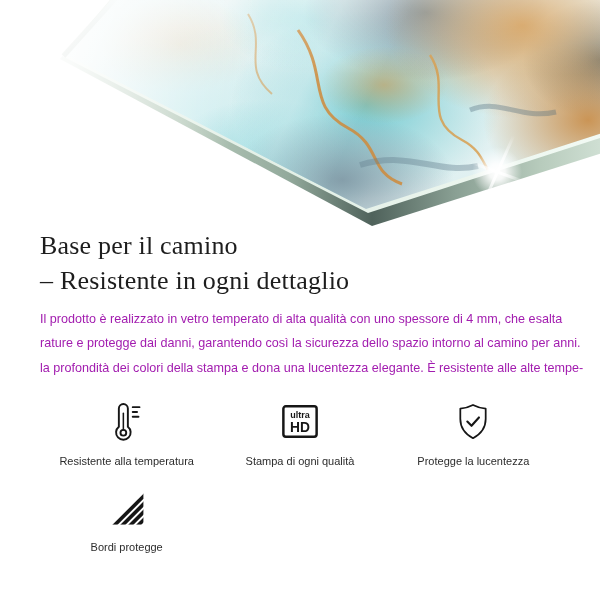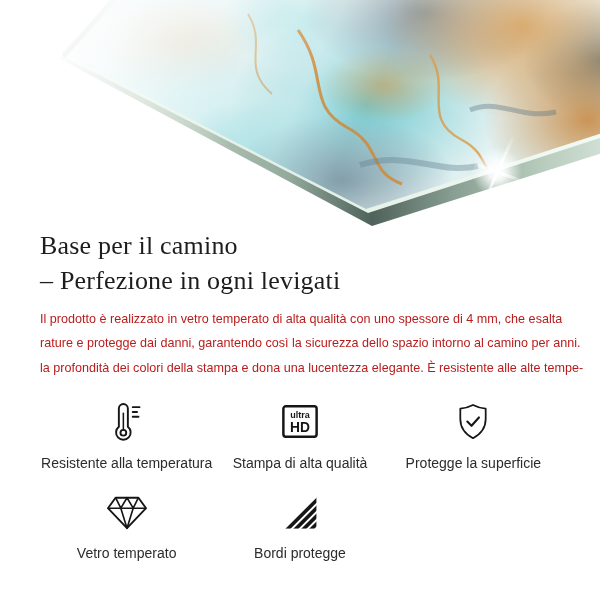--- a/index.html
+++ b/index.html
@@ -66,31 +66,31 @@
 
   
   .title {
     position: absolute; left: 40px; top: 228px;
     font-family: "Liberation Serif", serif; font-weight: 400;
     font-size: 26px; line-height: 35px; color: #1d1d1d; letter-spacing: 0.2px;
   }
   .title span { display: block; }
 
   
-  .desc { position: absolute; left: 40px; top: 307px; width: 530px; font-size: 12.6px; line-height: 24.4px; color: #b91c1c; }
+  .desc { position: absolute; left: 40px; top: 307px; width: 530px; font-size: 12.6px; line-height: 24.4px; color: #a21caf; }
   .desc span { display: block; white-space: nowrap; }
 
   
   .features {
     position: absolute; left: 40px; top: 398px; width: 520px;
     display: grid; grid-template-columns: repeat(3, 1fr); row-gap: 17px; column-gap: 0;
   }
   .feature { display: flex; flex-direction: column; align-items: center; }
   .feature .icon-box { height: 48px; display: flex; align-items: center; justify-content: center; }
-  .feature .label { margin-top: 9px; font-size: 14px; color: #2c2c2c; white-space: nowrap; }
+  .feature .label { margin-top: 9px; font-size: 11px; color: #2c2c2c; white-space: nowrap; }
 </style>
 </head>
 <body>
 
 <div class="page">
 
   <div class="hero">
     <div class="glass-edge"></div>
     <div class="glass-highlight"></div>
     <div class="glass-art">
@@ -106,21 +106,21 @@
     <div class="white-fade"></div>
     <div class="sparkle">
       <div class="glow"></div>
       <div class="ray ray-main"></div>
       <div class="ray ray-cross"></div>
     </div>
   </div>
 
   <h1 class="title">
     <span>Base per il camino</span>
-    <span>– Perfezione in ogni levigati</span>
+    <span>– Resistente in ogni dettaglio</span>
   </h1>
 
   <p class="desc">
     <span>Il prodotto è realizzato in vetro temperato di alta qualità con uno spessore di 4 mm, che esalta</span>
     <span>rature e protegge dai danni, garantendo così la sicurezza dello spazio intorno al camino per anni.</span>
     <span>la profondità dei colori della stampa e dona una lucentezza elegante. È resistente alle alte tempe-</span>
   </p>
 
   <div class="features">
 
@@ -141,46 +141,33 @@
     </div>
 
     <div class="feature">
       <div class="icon-box">
         <svg width="46" height="38" viewBox="0 0 48 40">
           <rect x="6.5" y="3.5" width="35" height="32" rx="2.5" fill="none" stroke="#161616" stroke-width="2.6"></rect>
           <text x="24" y="15.5" text-anchor="middle" font-family="Liberation Sans, sans-serif" font-size="9.5" font-weight="700" fill="#161616">ultra</text>
           <text x="24" y="30.5" text-anchor="middle" font-family="Liberation Sans, sans-serif" font-size="14.5" font-weight="800" fill="#161616">HD</text>
         </svg>
       </div>
-      <div class="label">Stampa di alta qualità</div>
+      <div class="label">Stampa di ogni qualità</div>
     </div>
 
     <div class="feature">
       <div class="icon-box">
         <svg width="42" height="44" viewBox="0 0 48 48">
           <path d="M24 4.5 C28.5 6.8 33.5 8.2 38.5 8.8 V20.5 C38.5 31 32.3 38 24 42.5 C15.7 38 9.5 31 9.5 20.5 V8.8 C14.5 8.2 19.5 6.8 24 4.5 Z" fill="none" stroke="#161616" stroke-width="2" stroke-linejoin="round"></path>
           <path d="M17.5 23.5 L22.3 28.3 L30.8 18.8" fill="none" stroke="#161616" stroke-width="2.4" stroke-linecap="round" stroke-linejoin="round"></path>
         </svg>
       </div>
-      <div class="label">Protegge la superficie</div>
+      <div class="label">Protegge la lucentezza</div>
     </div>
 
-    <div class="feature">
-      <div class="icon-box">
-        <svg width="46" height="40" viewBox="0 0 48 42">
-          <g fill="none" stroke="#161616" stroke-width="2" stroke-linejoin="round">
-            <path d="M12 6 L36 6 L44 17 L24 38 L4 17 Z"></path>
-            <line x1="4" y1="17" x2="44" y2="17" stroke-width="1.7"></line>
-            <polyline points="12,6 17.5,17 24,6 30.5,17 36,6" stroke-width="1.7"></polyline>
-            <polyline points="17.5,17 24,38 30.5,17" stroke-width="1.7"></polyline>
-          </g>
-        </svg>
-      </div>
-      <div class="label">Vetro temperato</div>
-    </div>
 
     <div class="feature">
       <div class="icon-box">
         <svg width="40" height="38" viewBox="0 0 48 48">
           <defs>
             <clipPath id="triclip">
                 <polygon points="2,45 45,3 45,45"></polygon>
               </clipPath>
           </defs>
           <g clip-path="url(#triclip)" stroke="#161616" stroke-width="4.6">

